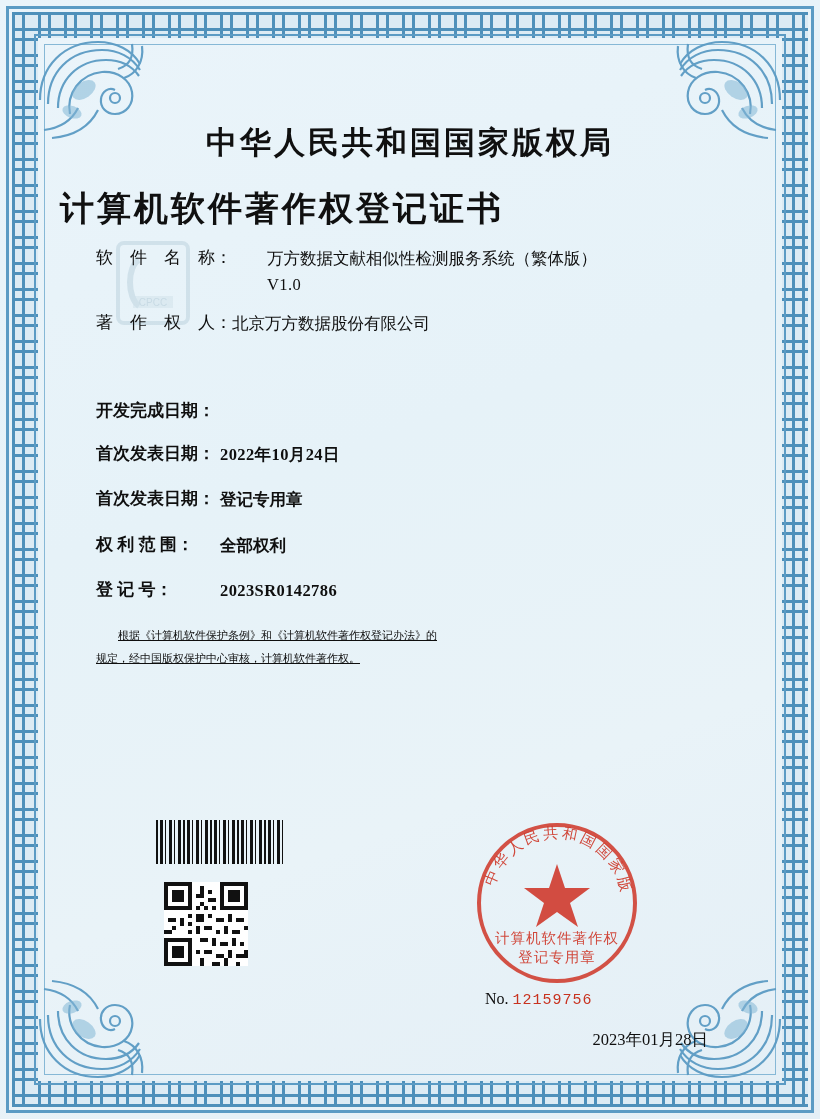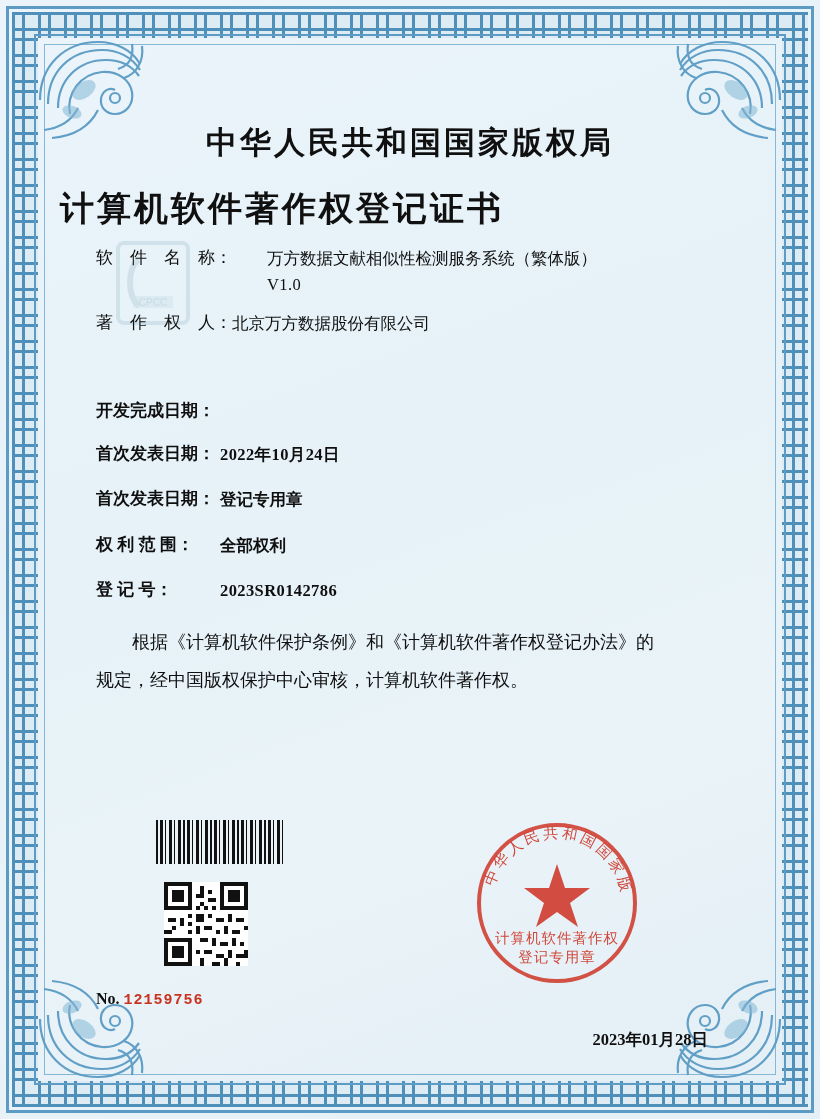--- a/index.html
+++ b/index.html
@@ -169,24 +169,25 @@
   }
 
   .gap-block { height: 56px; }
 
   .fields-mid .field { margin-bottom: 20px; font-weight: bold; }
   .fields-mid .field-label { width: 160px; flex: 0 0 160px; }
 
   .paragraph {
     margin-top: 12px;
     padding: 0 8px 0 36px;
-    font-size: 18px;
+    font-size: 11px;
     line-height: 2.1;
     color: #0f0f0f;
     text-align: justify;
+    text-decoration: underline;
   }
   .paragraph .indent { display:inline-block; width: 2em; }
 
   
   .barcode {
     position: absolute;
     left: 96px;
     top: 760px;
     width: 128px;
     height: 44px;
@@ -221,24 +222,23 @@
     height: 182px;
     pointer-events: none;
   }
 
   .footer {
     position: absolute;
     left: 0;
     right: 0;
     top: 930px;
     display: flex;
-    justify-content: space-between;
+    justify-content: flex-end;
     padding: 0 24px 0 36px;
     box-sizing: border-box;
-    font-weight: bold;
   }
   .serial {
     font-size: 16px;
     color: #0f0f0f;
   }
   .serial .num {
     color: #c8321f;
     letter-spacing: 1px;
     font-family: "Liberation Mono", "DejaVu Sans Mono", monospace;
     font-size: 15px;

